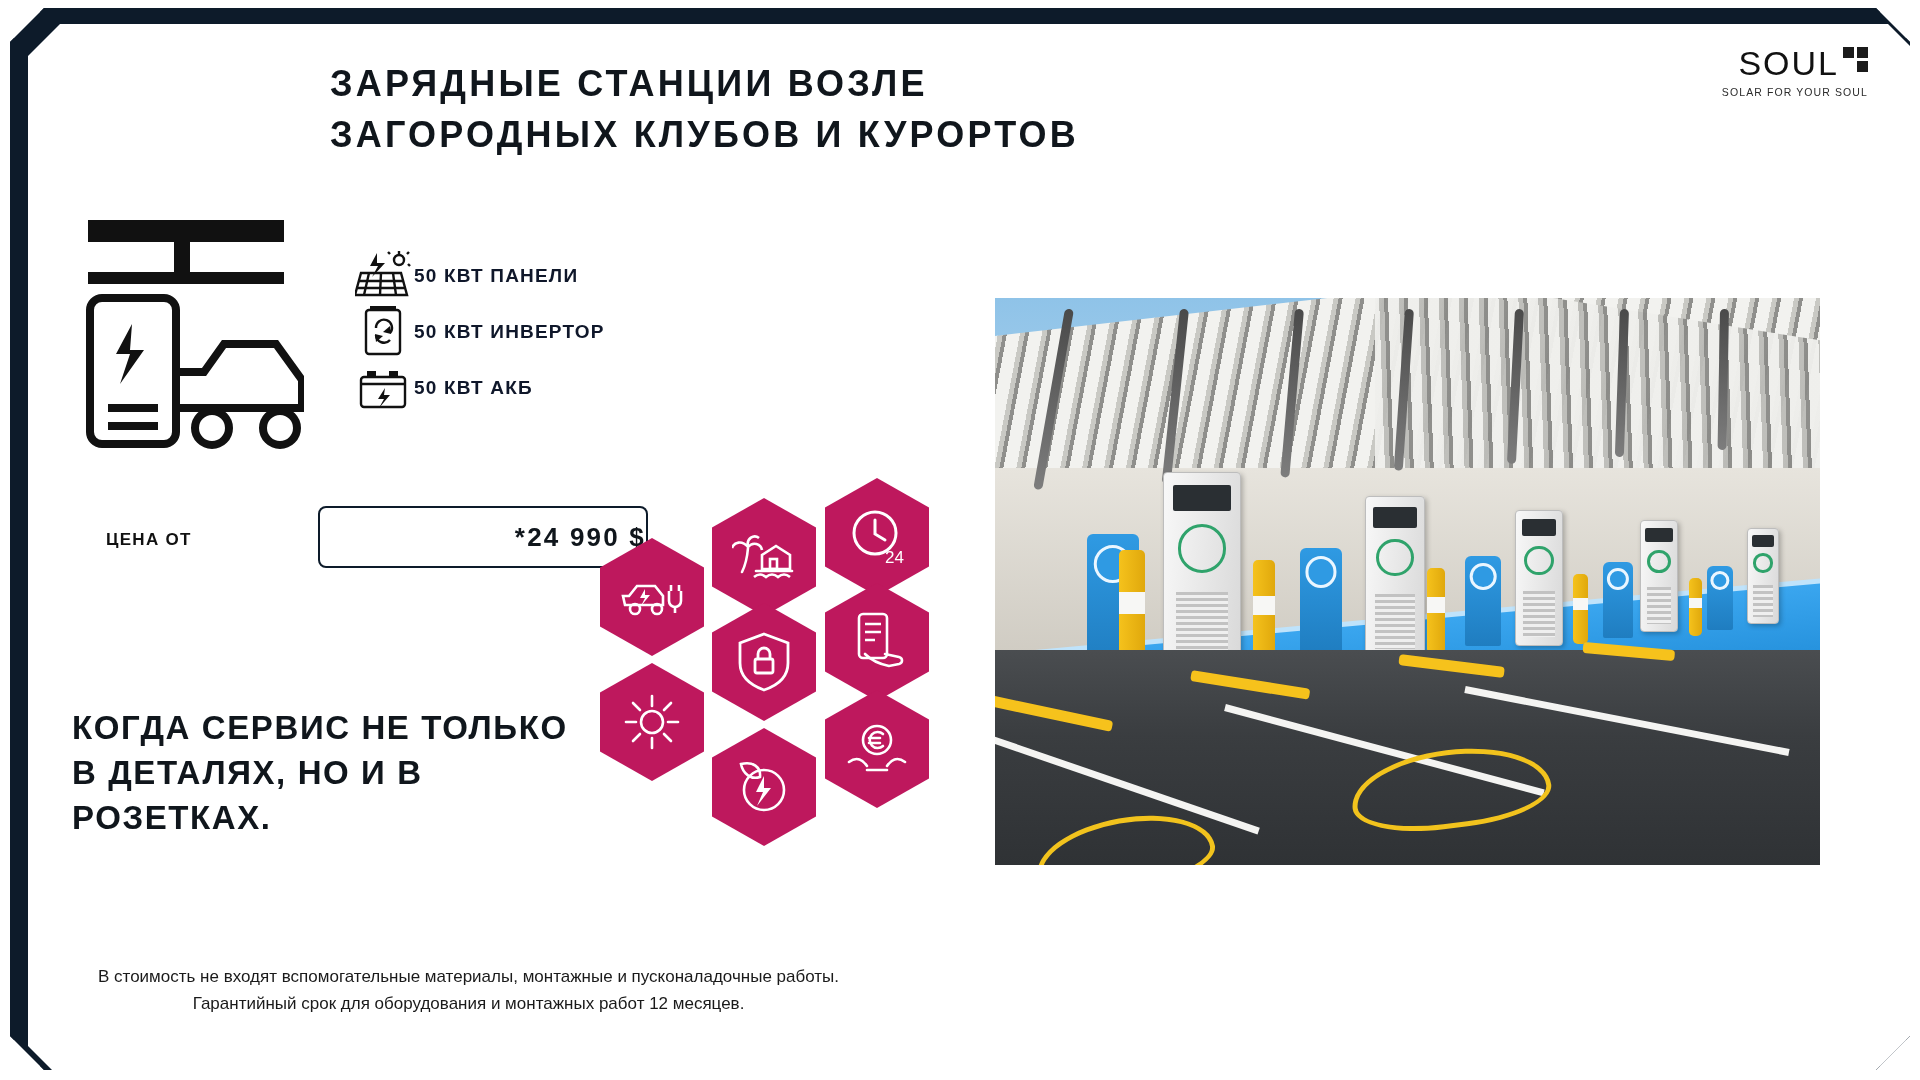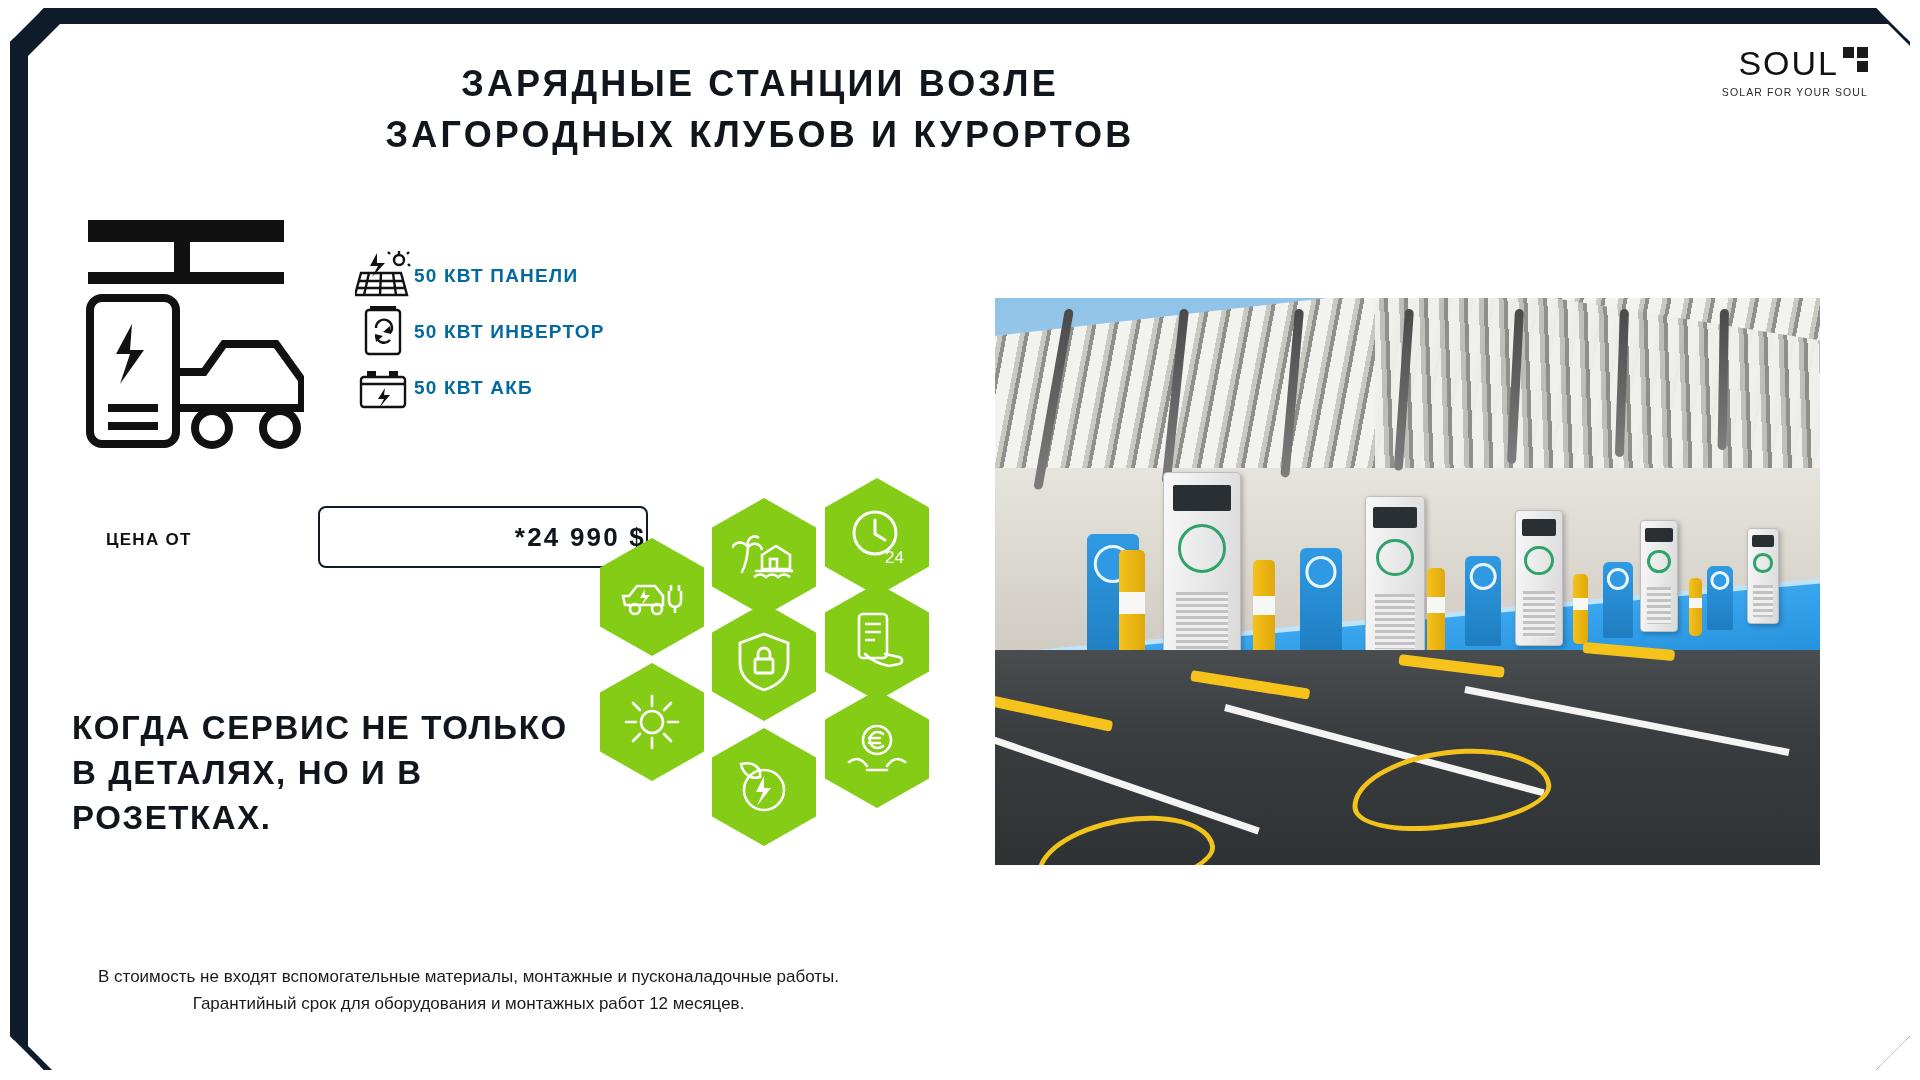--- a/index.html
+++ b/index.html
@@ -32,21 +32,21 @@
     background: #ffffff;
     -webkit-clip-path: polygon(32px 0, calc(100% - 32px) 0, 100% 32px, 100% calc(100% - 32px), calc(100% - 32px) 100%, 32px 100%, 0 calc(100% - 32px), 0 32px);
     clip-path: polygon(32px 0, calc(100% - 32px) 0, 100% 32px, 100% calc(100% - 32px), calc(100% - 32px) 100%, 32px 100%, 0 calc(100% - 32px), 0 32px);
   }
 
   
   .title {
     position: absolute;
     left: 330px; top: 58px;
     width: 860px;
-    text-align: center;
+    text-align: left;
     font-size: 36px;
     font-weight: bold;
     letter-spacing: 3.2px;
     line-height: 1.42;
     color: #10161c;
   }
 
   
   .logo {
     position: absolute;
@@ -81,21 +81,21 @@
   }
 
   
   .ev-icon { position: absolute; left: 74px; top: 212px; }
 
   
   .specs { position: absolute; left: 352px; top: 248px; }
   .spec-row { display: flex; align-items: center; height: 56px; }
   .spec-ico { width: 62px; display: flex; justify-content: center; align-items: center; }
   .spec-label {
-    font-size: 19px; font-weight: bold; letter-spacing: 1.2px; color: #0369a1;
+    font-size: 19px; font-weight: bold; letter-spacing: 1.2px; color: #0f172a;
   }
 
   
   .price-label {
     position: absolute; left: 106px; top: 530px;
     font-size: 17px; font-weight: bold; letter-spacing: 1.3px; color: #111;
   }
   .price-box {
     position: absolute; left: 318px; top: 506px;
     width: 330px; height: 62px;
@@ -112,21 +112,21 @@
     font-size: 33px; font-weight: bold; line-height: 1.36;
     letter-spacing: 1.6px; color: #10161c;
     text-align: left;
   }
 
   
   .hexes { position: absolute; left: 600px; top: 478px; width: 360px; height: 420px; }
   .hex {
     position: absolute;
     width: 104px; height: 118px;
-    background: #84cc16;
+    background: #be185d;
     -webkit-clip-path: polygon(50% 0, 100% 25%, 100% 75%, 50% 100%, 0 75%, 0 25%);
     clip-path: polygon(50% 0, 100% 25%, 100% 75%, 50% 100%, 0 75%, 0 25%);
     display: flex; align-items: center; justify-content: center;
   }
 
   
   .photo {
     position: absolute;
     left: 995px; top: 298px;
     width: 825px; height: 567px;

